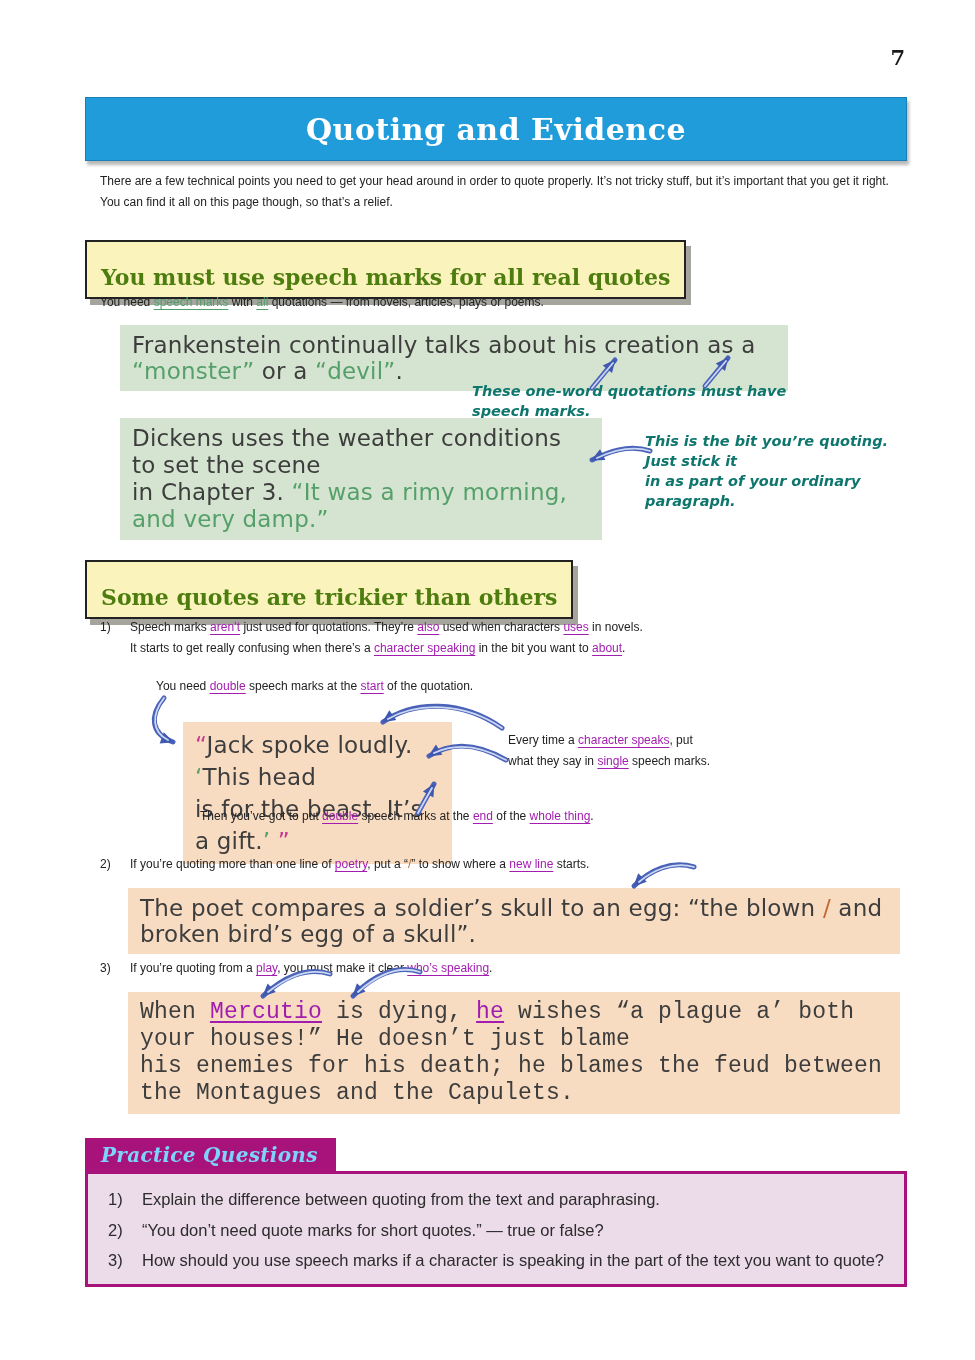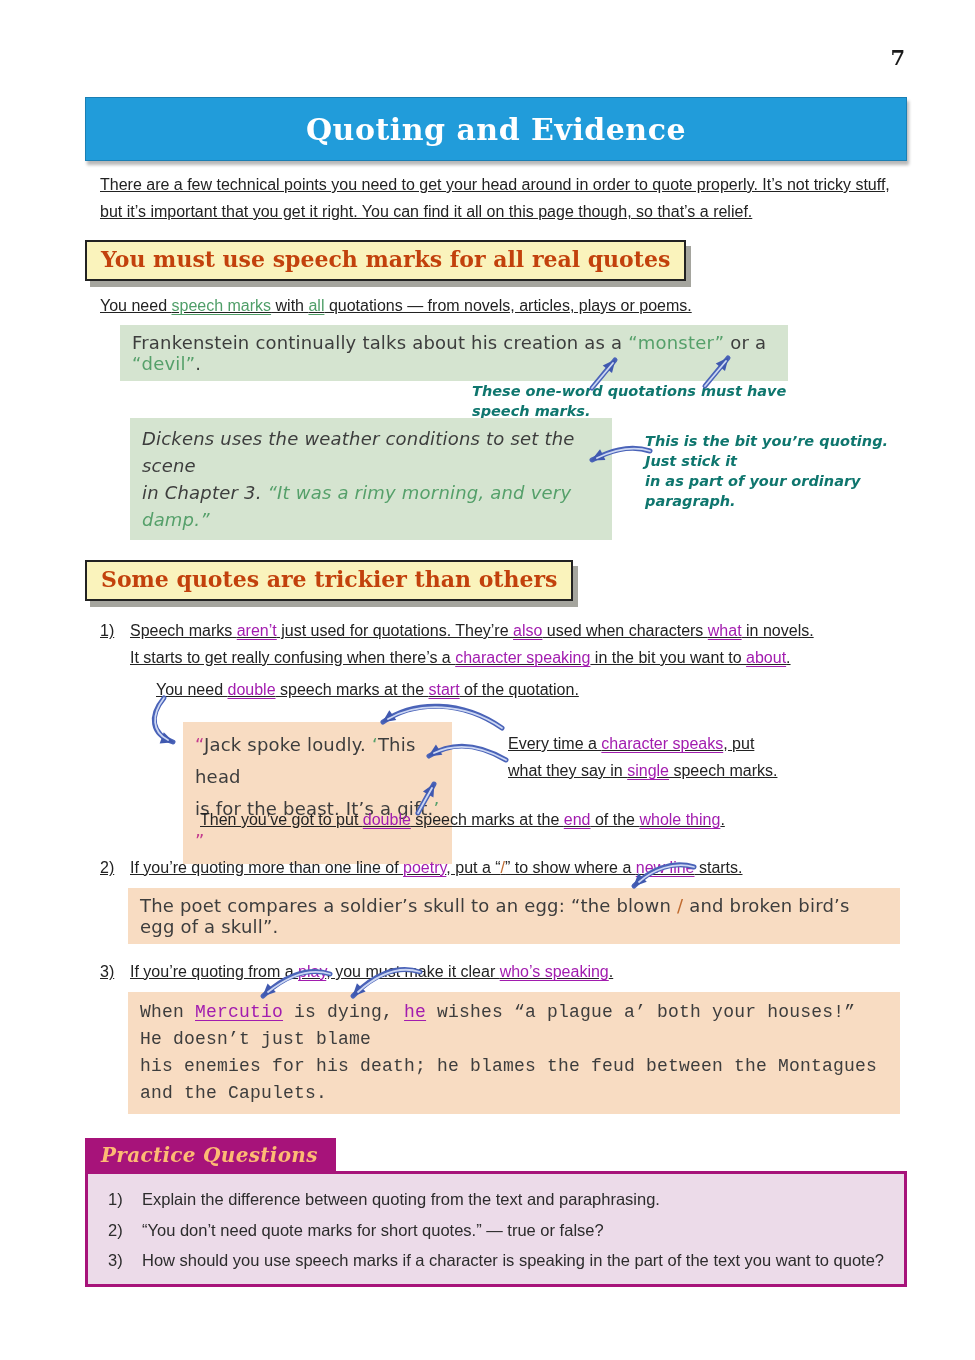--- a/index.html
+++ b/index.html
@@ -12,51 +12,51 @@
   .footer{font:700 19px "DejaVu Serif",serif;color:#1a1a1a;}
 
   
   .banner{left:85px;top:97px;width:820px;height:62px;background:#219cda;
           border:1px solid #1a7fb4;box-shadow:2px 4px 3px rgba(0,0,0,.28);
           display:flex;align-items:center;justify-content:center;}
   .banner h1{margin:0;font:700 30px "DejaVu Serif",serif;color:#ffffff;letter-spacing:.5px;}
 
   
   .yellowhead{background:#faf3bc;border:2px solid #222;box-shadow:5px 6px 0 rgba(75,75,62,.5);
-              padding:4px 14px 7px 14px;font:700 22px "DejaVu Serif",serif;color:#c2410c;
+              padding:22px 14px 7px 14px;font:700 22px "DejaVu Serif",serif;color:#4d7c0f;
               white-space:nowrap;display:inline-block;}
 
-  .body-text{font-size:16px;line-height:27px;color:#222;text-decoration:underline;}
+  .body-text{font-size:12px;line-height:21px;color:#222;}
   .intro{width:805px;}
 
   
   .pt{display:flex;}
   .pt .num{width:30px;flex:0 0 30px;}
   .pt .ptxt{flex:1;}
 
   
   .greenbox{background:#d5e4d0;}
   .peachbox{background:#f8dcc2;}
-  .hand{font-family:"DejaVu Sans",sans-serif;font-size:18px;color:#3d3d3d;letter-spacing:.2px;}
+  .hand{font-family:"DejaVu Sans",sans-serif;font-size:23px;color:#3d3d3d;letter-spacing:.2px;}
   .exbox{padding:7px 12px;}
   .lh27{line-height:27px;}
   .lh32{line-height:32px;}
 
   
   .note{font:italic 700 14.5px "DejaVu Sans",sans-serif;color:#0f766e;line-height:20px;}
 
   
   .seg-gu{color:#4f9e68;text-decoration:underline;text-underline-offset:3px;}
   .seg-gq{color:#55a06a;}
   .seg-ou{color:#a21caf;text-decoration:underline;text-underline-offset:3px;}
   .seg-o{color:#c06a2e;}
   .seg-pq{color:#c43b8e;}
 
   
-  .ptab{left:85px;top:1138px;background:#a7137a;color:#fdba74;padding:5px 18px 7px 16px;
+  .ptab{left:85px;top:1138px;background:#a7137a;color:#7dd3fc;padding:5px 18px 7px 16px;
         font:italic 700 20px "DejaVu Serif",serif;letter-spacing:.3px;z-index:3;}
   .pbox{left:85px;top:1171px;width:816px;height:110px;background:#ecdbe9;
         border:3px solid #a7137a;z-index:2;}
   .pitem{display:flex;font-size:16.5px;color:#2c2c2c;}
   .pitem .num{width:34px;flex:0 0 34px;text-align:left;}
 
   svg.arrows{position:absolute;left:0;top:0;z-index:5;pointer-events:none;}
   .arr-o{fill:none;stroke:#4a63b8;stroke-width:5;stroke-linecap:round;}
   .arr-i{fill:none;stroke:#ccd7f3;stroke-width:1.8;stroke-linecap:round;}
 </style>
@@ -74,36 +74,36 @@
   <div class="abs body-text intro" style="left:100px;top:171px;">There are a few technical points you need to get your head around in order to quote properly.  It’s not tricky stuff, but it’s important that you get it right.  You can find it all on this page though, so that’s a relief.</div>
 
   <div class="abs yellowhead" style="left:85px;top:240px;">You must use speech marks for all real quotes</div>
 
   <div class="abs body-text" style="left:100px;top:292px;"><span>You need </span><span class="seg-gu">speech marks</span><span> with </span><span class="seg-gu">all</span><span> quotations — from novels, articles, plays or poems.</span></div>
 
   <div class="abs greenbox exbox hand" style="left:120px;top:325px;width:644px;"><span>Frankenstein continually talks about his creation as a </span><span class="seg-gq">“monster”</span><span> or a </span><span class="seg-gq">“devil”</span><span>.</span></div>
 
   <div class="abs note" style="left:472px;top:381px;width:340px;">These one-word quotations must have speech marks.</div>
 
-  <div class="abs greenbox exbox hand lh27" style="left:130px;top:418px;width:458px;font-style:italic;">
+  <div class="abs greenbox exbox hand lh27" style="left:120px;top:418px;width:458px;">
     <div><span>Dickens uses the weather conditions to set the scene</span></div>
     <div><span>in Chapter 3.  </span><span class="seg-gq">“It was a rimy morning, and very damp.”</span></div>
   </div>
 
   <div class="abs note" style="left:645px;top:431px;width:268px;">
     <div>This is the bit you’re quoting.  Just stick it</div>
     <div>in as part of your ordinary paragraph.</div>
   </div>
 
   <div class="abs yellowhead" style="left:85px;top:560px;">Some quotes are trickier than others</div>
 
   <div class="abs body-text pt" style="left:100px;top:617px;width:810px;">
     <span class="num">1)</span>
     <div class="ptxt">
-      <div><span>Speech marks </span><span class="seg-ou">aren’t</span><span> just used for quotations.  They’re </span><span class="seg-ou">also</span><span> used when characters </span><span class="seg-ou">what</span><span> in novels.</span></div>
+      <div><span>Speech marks </span><span class="seg-ou">aren’t</span><span> just used for quotations.  They’re </span><span class="seg-ou">also</span><span> used when characters </span><span class="seg-ou">uses</span><span> in novels.</span></div>
       <div><span>It starts to get really confusing when there’s a </span><span class="seg-ou">character speaking</span><span> in the bit you want to </span><span class="seg-ou">about</span><span>.</span></div>
     </div>
   </div>
 
   <div class="abs body-text" style="left:156px;top:676px;"><span>You need </span><span class="seg-ou">double</span><span> speech marks at the </span><span class="seg-ou">start</span><span> of the quotation.</span></div>
 
   <div class="abs peachbox exbox hand lh32" style="left:183px;top:722px;width:245px;">
     <div><span class="seg-pq">“</span><span>Jack spoke loudly.  </span><span class="seg-gq">‘</span><span>This head</span></div>
     <div><span>is for the beast.  It’s a gift.</span><span class="seg-gq">’</span><span> </span><span class="seg-pq">”</span></div>
   </div>

